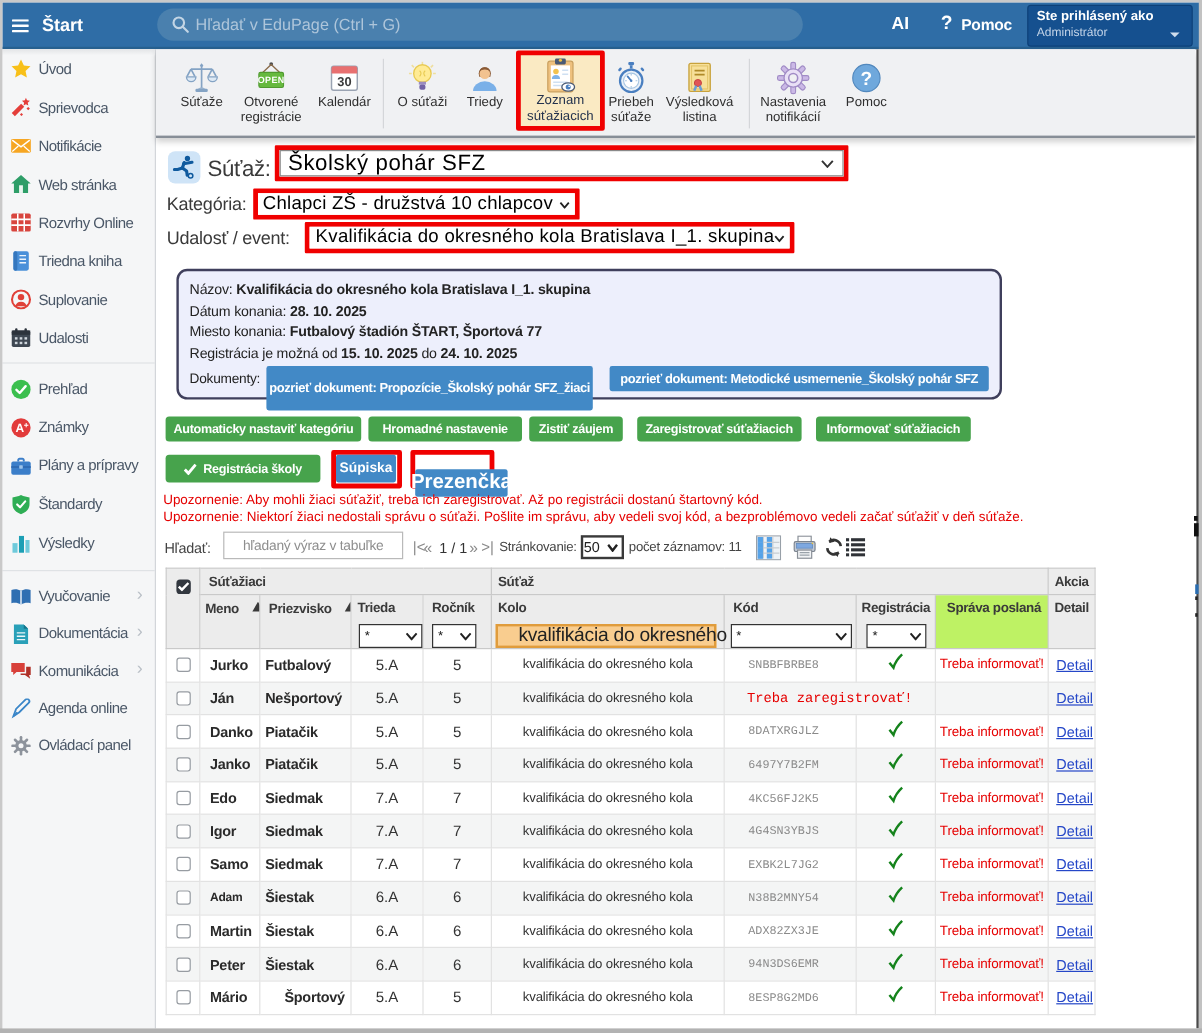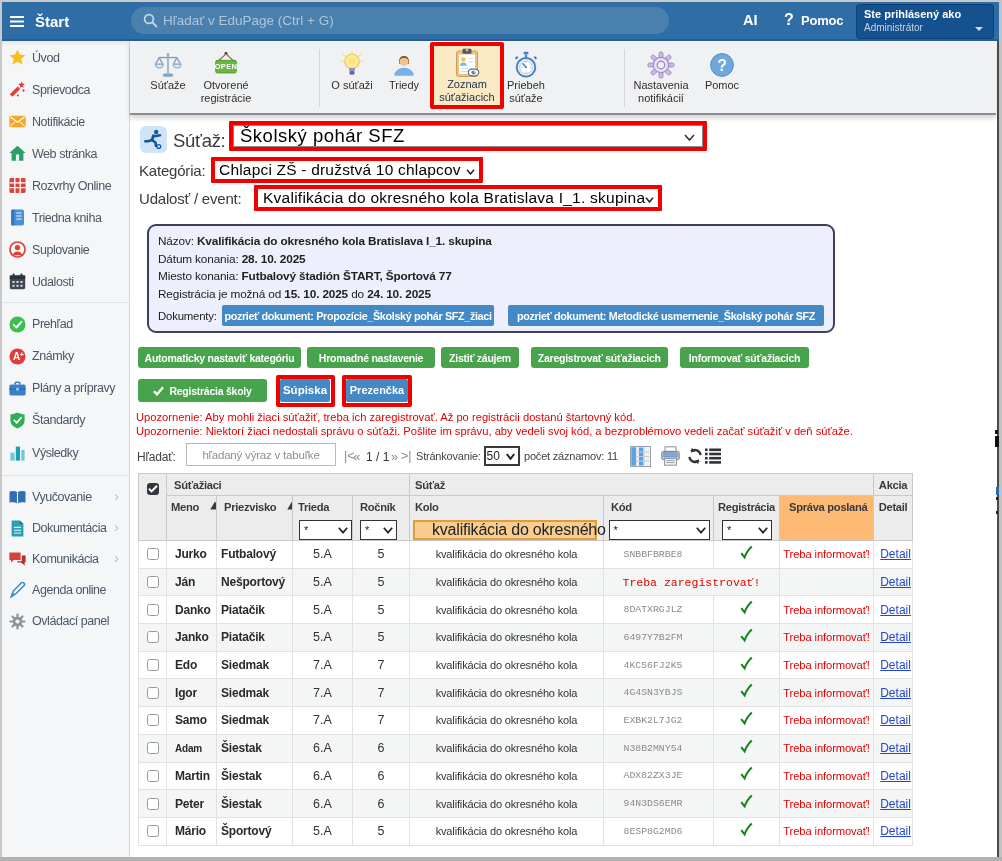--- a/index.html
+++ b/index.html
@@ -225,20 +225,25 @@
           <path d="M20.6 14 a4.2 4.2 0 0 0 8.4 0z" fill="#dde9f5" stroke="#84a3c4" stroke-width="1.2"></path>
           <rect x="9.5" y="24.5" width="11" height="3" rx="1.2" fill="#84a3c4"></rect>
           <path d="M15 23 l3.5 1.5 h-7z" fill="#84a3c4"></path>
         </svg>Súťaže</div>
 <div class="tb-item" style="left:51px;width:90px"><svg width="28" height="28" viewBox="0 0 30 30">
           <circle cx="15" cy="2.6" r="1.7" fill="#4e4e4e"></circle>
           <path d="M15 3 L6.5 11 M15 3 L23.5 11" stroke="#8a6b4a" stroke-width="1.2" fill="none"></path>
           <rect x="4" y="10" width="22" height="13.5" rx="1.5" fill="#66b93e" stroke="#4f9a2f" stroke-width="1"></rect>
           <text x="15" y="19.6" text-anchor="middle" font-family="Liberation Sans" font-size="8" font-weight="bold" fill="#fff" letter-spacing="0.4">OPEN</text>
         </svg>Otvorené<br>registrácie</div>
+<div class="tb-item" style="left:112px;width:90px"><svg width="28" height="28" viewBox="0 0 30 30">
+          <rect x="3.5" y="4.5" width="23" height="21.5" rx="2" fill="#fff" stroke="#9aa3b2" stroke-width="1.3"></rect>
+          <path d="M5.5 4.5 h19 a2 2 0 0 1 2 2 V11 H3.5 V6.5 a2 2 0 0 1 2-2z" fill="#e87070"></path>
+          <text x="15" y="22.5" text-anchor="middle" font-family="Liberation Sans" font-size="11.5" font-weight="bold" fill="#3a3a3a">30</text>
+        </svg>Kalendár</div>
 <div class="tb-item" style="left:177px;width:90px"><svg width="28" height="28" viewBox="0 0 30 30">
           <g stroke="#efdf9d" stroke-width="1.4">
             <path d="M15 0.5 V3 M5.5 3.5 L7.5 5.5 M24.5 3.5 L22.5 5.5 M3 11 H5.5 M24.5 11 H27"></path>
           </g>
           <circle cx="15" cy="11" r="7.8" fill="#ffeb94" stroke="#e8ca52" stroke-width="1.2"></circle>
           <path d="M12.5 8.5 q2.5 2 0 5 M17.5 8.5 q-2.5 2 0 5" stroke="#e8ca52" stroke-width="1" fill="none"></path>
           <rect x="11.8" y="18.3" width="6.4" height="2.6" fill="#9b8cc0"></rect>
           <rect x="12.3" y="20.9" width="5.4" height="4.6" rx="1.6" fill="#7263a5"></rect>
         </svg>O súťaži</div>
 <div class="tb-item" style="left:229px;width:90px"><svg width="28" height="28" viewBox="0 0 30 30">
@@ -253,20 +258,29 @@
           <rect x="12.4" y="0.8" width="5.2" height="2.8" rx="1" fill="#4a7fc0"></rect>
           <rect x="13.8" y="3.6" width="2.4" height="3" fill="#4a7fc0"></rect>
           <rect x="23.2" y="6.2" width="3.6" height="2.2" rx="1" fill="#4a7fc0" transform="rotate(45 25 7.3)"></rect>
           <rect x="3.2" y="6.2" width="3.6" height="2.2" rx="1" fill="#4a7fc0" transform="rotate(-45 5 7.3)"></rect>
           <path d="M15 17.5 L11.8 13.6" stroke="#4a7fc0" stroke-width="1.6" stroke-linecap="round"></path>
           <circle cx="15" cy="17.5" r="1.1" fill="#4a7fc0"></circle>
           <g stroke="#a8c6e2" stroke-width="1">
             <path d="M15 11.2 v1.6 M15 22.2 v1.6 M9.5 17.5 h1.6 M18.9 17.5 h1.6"></path>
           </g>
         </svg>Priebeh<br>súťaže</div>
+<div class="tb-item" style="left:408px;width:90px"><svg width="28" height="28" viewBox="0 0 30 30">
+          <rect x="5.5" y="2" width="19" height="25" rx="1.5" fill="#f7e09a" stroke="#c8a23c" stroke-width="1.2"></rect>
+          <rect x="7.8" y="4.2" width="14.4" height="20.6" fill="none" stroke="#e3c469" stroke-width="1"></rect>
+          <g stroke="#b08a28" stroke-width="1.6">
+            <path d="M10.5 8.5 h9 M10.5 12 h9"></path>
+          </g>
+          <circle cx="13.5" cy="19.5" r="3.2" fill="#e05656" stroke="#c23b3b" stroke-width="0.8"></circle>
+          <path d="M12 22 l-1.8 4.4 M15 22 l1.8 4.4" stroke="#6a9fd8" stroke-width="2.2"></path>
+        </svg>Výsledková<br>listina</div>
 <div class="tb-item" style="left:486px;width:90px"><svg width="28" height="28" viewBox="0 0 30 30">
           <g fill="#cbb9e6" stroke="#a18cc6" stroke-width="1">
             <rect x="12.9" y="1" width="4.2" height="28" rx="1.6"></rect>
             <rect x="12.9" y="1" width="4.2" height="28" rx="1.6" transform="rotate(45 15 15)"></rect>
             <rect x="12.9" y="1" width="4.2" height="28" rx="1.6" transform="rotate(90 15 15)"></rect>
             <rect x="12.9" y="1" width="4.2" height="28" rx="1.6" transform="rotate(135 15 15)"></rect>
           </g>
           <circle cx="15" cy="15" r="8.2" fill="#e9e0f6" stroke="#a18cc6" stroke-width="1.2"></circle>
           <circle cx="15" cy="15" r="4" fill="#f0f1f3" stroke="#a18cc6" stroke-width="1.4"></circle>
         </svg>Nastavenia<br>notifikácií</div>
@@ -331,36 +345,36 @@
           </svg></span>
       </div>
     </div>
 <div class="ab" style="left:147px;top:224px;width:688px;height:109px;background:#edeffc;border:2px solid #3f3f5c;border-radius:9px;box-sizing:border-box">
 <div class="ab" style="left:9px;top:7px;font-size:11.8px;letter-spacing:-0.15px;color:#222;line-height:17.5px;white-space:nowrap">
 Názov: <b>Kvalifikácia do okresného kola Bratislava I_1. skupina</b><br>
 Dátum konania: <b>28. 10. 2025</b><br>
 Miesto konania: <b>Futbalový štadión ŠTART, Športová 77</b><br>
 Registrácia je možná od <b>15. 10. 2025</b> do <b>24. 10. 2025</b></div>
 <div class="ab" style="left:9px;top:84px;font-size:11.4px;letter-spacing:-0.2px;color:#222">Dokumenty:</div>
-<div class="bbtn" style="left:73px;top:79px;width:272px;height:21px;font-size:10.8px;letter-spacing:-0.35px">pozrieť dokument: Propozície_Školský pohár SFZ_žiaci</div>
+<div class="bbtn" style="left:73px;top:79px;width:272px;height:37px;font-size:10.8px;letter-spacing:-0.35px">pozrieť dokument: Propozície_Školský pohár SFZ_žiaci</div>
 <div class="bbtn" style="left:359px;top:79px;width:316px;height:21px;font-size:10.8px;letter-spacing:-0.35px">pozrieť dokument: Metodické usmernenie_Školský pohár SFZ</div>
 </div>
 <div class="gbtn" style="left:138px;top:347px;width:163px">Automaticky nastaviť kategóriu</div>
 <div class="gbtn" style="left:307px;top:347px;width:128px">Hromadné nastavenie</div>
 <div class="gbtn" style="left:441px;top:347px;width:78px">Zistiť záujem</div>
 <div class="gbtn" style="left:530.5px;top:347px;width:137.5px">Zaregistrovať súťažiacich</div>
 <div class="gbtn" style="left:680px;top:347px;width:129px">Informovať súťažiacich</div>
 <div class="gbtn" style="left:138px;top:379px;width:129px;height:23px"><svg width="11" height="10" viewBox="0 0 11 10" style="margin-right:5px">
         <path d="M1 5.2 L4 8.4 L10 1.2" stroke="#fff" stroke-width="2.4" fill="none"></path>
       </svg>Registrácia školy</div>
 <div class="redbox" style="left:276px;top:374.5px;width:59px;height:32px;box-sizing:border-box">
       <div class="bbtn" style="left:0;top:0;width:50px;height:23px;font-size:11.5px">Súpiska</div>
     </div>
 <div class="redbox" style="left:342px;top:374.5px;width:69.5px;height:32px;box-sizing:border-box">
-      <div class="bbtn" style="left:0;top:0;width:62px;height:23px;font-size:11px">Prezenčka</div>
+      <div class="bbtn" style="left:0;top:12px;width:77px;height:23px;font-size:17px">Prezenčka</div>
     </div>
 <div class="ab" style="left:136px;top:411px;font-size:11.2px;color:#e50000;line-height:13.9px;white-space:nowrap">Upozornenie: Aby mohli žiaci súťažiť, treba ich zaregistrovať. Až po registrácii dostanú štartovný kód.<br>Upozornenie: Niektorí žiaci nedostali správu o súťaži. Pošlite im správu, aby vedeli svoj kód, a bezproblémovo vedeli začať súťažiť v deň súťaže.</div>
 <div class="ab" style="left:137px;top:450px;font-size:12px;letter-spacing:-0.2px;color:#444">Hľadať:</div>
 <div class="ab" style="left:186px;top:443px;width:150px;height:23px;border:1px solid #b9b9b9;box-sizing:border-box;display:flex;align-items:center;justify-content:center;font-size:11.5px;letter-spacing:-0.2px;color:#8e8e8e">hľadaný výraz v tabuľke</div>
 <div class="ab" style="left:344px;top:449px;font-size:12.5px;color:#8a8a8a;white-space:nowrap">|&lt;</div>
     <div class="ab" style="left:353px;top:449px;font-size:13px;color:#8a8a8a">«</div>
     <div class="ab" style="left:366px;top:449.5px;font-size:12px;color:#333">1 / 1</div>
     <div class="ab" style="left:391px;top:449px;font-size:13px;color:#8a8a8a">»</div>
     <div class="ab" style="left:401px;top:449px;font-size:12.5px;color:#8a8a8a">&gt;|</div>
     <div class="ab" style="left:416px;top:450px;font-size:11px;color:#444;letter-spacing:-0.2px">Stránkovanie:</div>
@@ -443,21 +457,21 @@
               <path d="M5 0.5 L9.7 8.5 H0.3Z" fill="#3a3a3a"></path>
             </svg></td>
 <td style="background:#ececec;border:1px solid #c9c9c9;vertical-align:top;font-size:11.2px;letter-spacing:-0.3px;font-weight:bold;color:#3a3a3a;white-space:nowrap;padding:5px 0 0 7px">Priezvisko <svg width="10" height="9" viewBox="0 0 10 9" style="margin-left:8px;vertical-align:1px">
               <path d="M5 0.5 L9.7 8.5 H0.3Z" fill="#3a3a3a"></path>
             </svg></td>
 <td style="background:#ececec;border:1px solid #c9c9c9;vertical-align:top;font-size:11.2px;letter-spacing:-0.3px;font-weight:bold;color:#3a3a3a;white-space:nowrap;padding:5px 0 0 5px">Trieda</td>
 <td style="background:#ececec;border:1px solid #c9c9c9;vertical-align:top;font-size:11.2px;letter-spacing:-0.3px;font-weight:bold;color:#3a3a3a;white-space:nowrap;padding:5px 0 0 7px">Ročník</td>
 <td style="background:#ececec;border:1px solid #c9c9c9;vertical-align:top;font-size:11.2px;letter-spacing:-0.3px;font-weight:bold;color:#3a3a3a;white-space:nowrap;padding:5px 0 0 5px">Kolo</td>
 <td style="background:#ececec;border:1px solid #c9c9c9;vertical-align:top;font-size:11.2px;letter-spacing:-0.3px;font-weight:bold;color:#3a3a3a;white-space:nowrap;padding:5px 0 0 7px">Kód</td>
 <td style="background:#ececec;border:1px solid #c9c9c9;vertical-align:top;font-size:11.2px;letter-spacing:-0.3px;font-weight:bold;color:#3a3a3a;white-space:nowrap;padding:5px 0 0 4px">Registrácia</td>
-<td style="background:#fdba74;border:1px solid #c9c9c9;vertical-align:top;font-size:11.2px;letter-spacing:-0.3px;font-weight:bold;color:#3a3a3a;white-space:nowrap;padding:5px 0 0 9px">Správa poslaná</td>
+<td style="background:#bef264;border:1px solid #c9c9c9;vertical-align:top;font-size:11.2px;letter-spacing:-0.3px;font-weight:bold;color:#3a3a3a;white-space:nowrap;padding:5px 0 0 9px">Správa poslaná</td>
 <td style="background:#ececec;border:1px solid #c9c9c9;vertical-align:top;font-size:11.2px;letter-spacing:-0.3px;font-weight:bold;color:#3a3a3a;white-space:nowrap;padding:5px 0 0 0;text-align:center">Detail</td>
 </tr>
 <tr style="height:27.7px;background:#fff">
 <td style="border:1px solid #e2e2e2;">
             <div style="width:10px;height:10px;border:1.2px solid #979ca2;border-radius:2.5px;background:#fff;margin:0 auto"></div>
           </td>
 <td style="border:1px solid #e2e2e2;font-size:12px;letter-spacing:-0.2px;font-weight:bold;color:#2a2a2a;padding-left:8px;white-space:nowrap">Jurko</td>
 <td style="border:1px solid #e2e2e2;font-size:12px;letter-spacing:-0.2px;font-weight:bold;color:#2a2a2a;padding-left:4px;white-space:nowrap">Futbalový</td>
 <td style="border:1px solid #e2e2e2;font-size:12.5px;color:#333;text-align:center">5.A</td>
 <td style="border:1px solid #e2e2e2;font-size:12.5px;color:#333;text-align:center">5</td>
@@ -626,21 +640,21 @@
               </svg></div>
           </td>
 <td style="border:1px solid #e2e2e2;font-size:11.2px;letter-spacing:-0.1px;color:#e60000;text-align:center;white-space:nowrap">Treba informovať!</td>
 <td style="border:1px solid #e2e2e2;font-size:12px;text-align:center;padding-left:5px"><span style="color:#2547c8;text-decoration:underline">Detail</span></td>
 </tr>
 <tr style="height:27.7px;background:#fff">
 <td style="border:1px solid #e2e2e2;">
             <div style="width:10px;height:10px;border:1.2px solid #979ca2;border-radius:2.5px;background:#fff;margin:0 auto"></div>
           </td>
 <td style="border:1px solid #e2e2e2;font-size:12px;letter-spacing:-0.2px;font-weight:bold;color:#2a2a2a;padding-left:8px;white-space:nowrap">Mário</td>
-<td style="border:1px solid #e2e2e2;font-size:12px;letter-spacing:-0.2px;font-weight:bold;color:#2a2a2a;padding-left:4px;white-space:nowrap">Športový</td>
+<td style="border:1px solid #e2e2e2;font-size:12px;letter-spacing:-0.2px;font-weight:bold;color:#2a2a2a;padding-left:20px;white-space:nowrap">Športový</td>
 <td style="border:1px solid #e2e2e2;font-size:12.5px;color:#333;text-align:center">5.A</td>
 <td style="border:1px solid #e2e2e2;font-size:12.5px;color:#333;text-align:center">5</td>
 <td style="border:1px solid #e2e2e2;font-size:11px;letter-spacing:-0.15px;color:#333;text-align:center">kvalifikácia do okresného kola</td>
 <td style="border:1px solid #e2e2e2;font-family:'Liberation Mono',monospace;font-size:9.8px;color:#8a8a8a;text-align:center;padding-right:11px">8ESP8G2MD6</td>
 <td style="border:1px solid #e2e2e2;">
             <div style="width:13px;margin:0 auto"><svg width="13" height="15" viewBox="0 0 13 15">
                 <path d="M1.2 8.2 L4.6 12.4 Q6.4 6.4 11.8 1.4" stroke="#15831c" stroke-width="2" fill="none"></path>
               </svg></div>
           </td>
 <td style="border:1px solid #e2e2e2;font-size:11.2px;letter-spacing:-0.1px;color:#e60000;text-align:center;white-space:nowrap">Treba informovať!</td>

